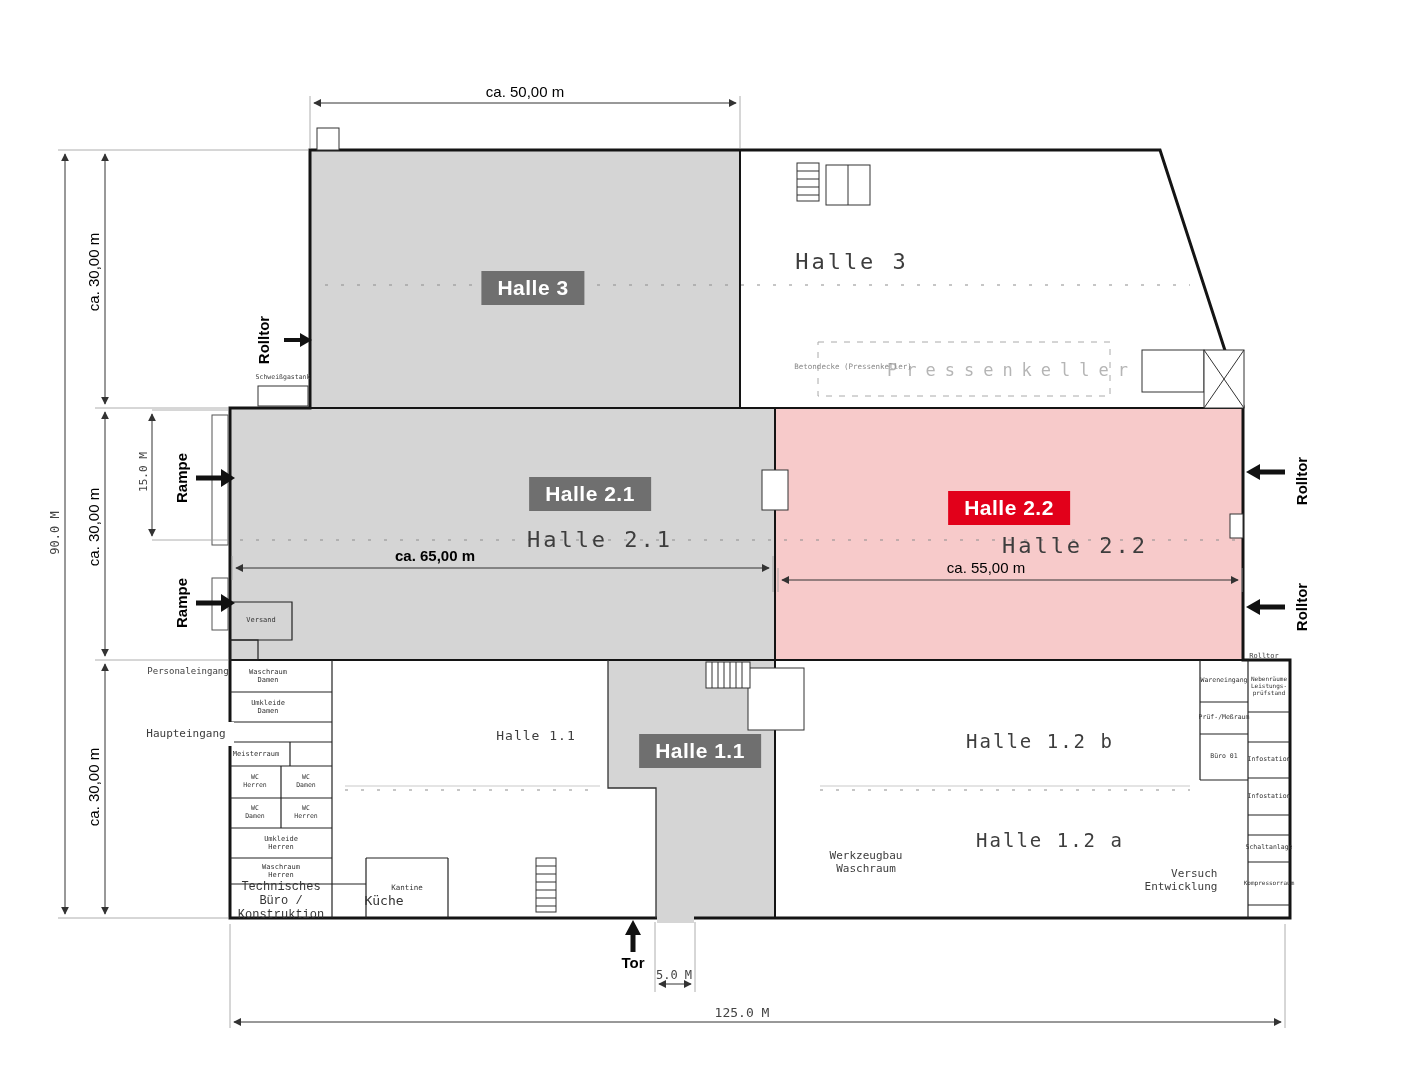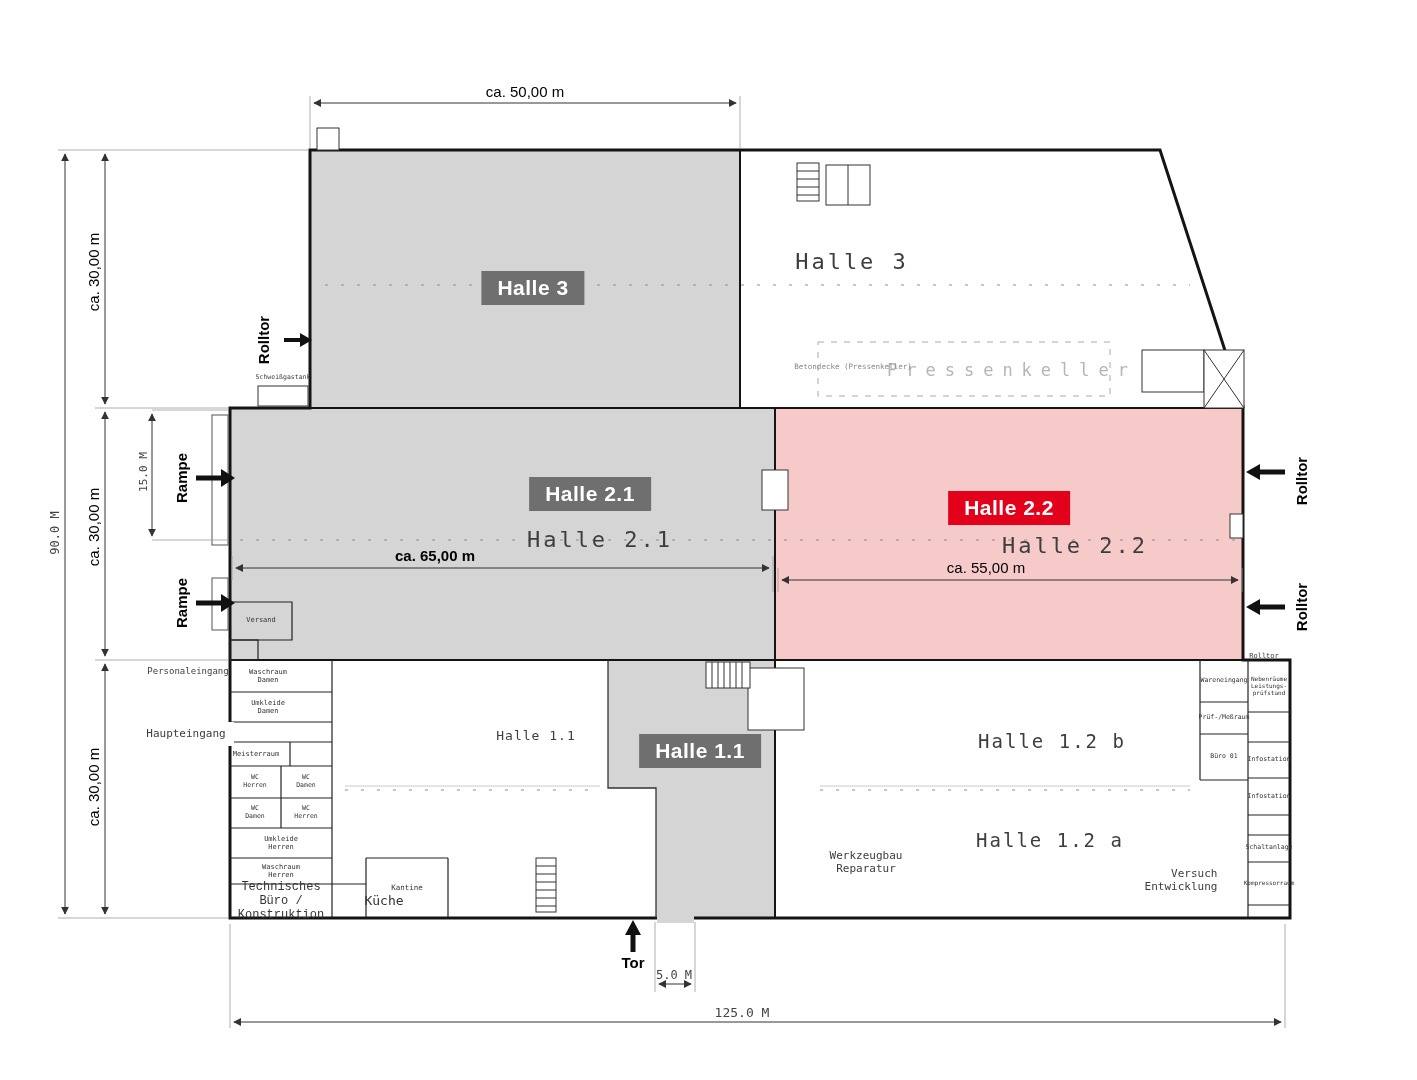--- a/index.html
+++ b/index.html
@@ -194,21 +194,21 @@
 
 <div class="badge" style="left:533px;top:288px;">Halle 3</div>
 <div class="badge" style="left:590px;top:494px;">Halle 2.1</div>
 <div class="badge red" style="left:1009px;top:508px;">Halle 2.2</div>
 <div class="badge" style="left:700px;top:751px;">Halle 1.1</div>
 
 <div class="c cad" style="left:852px;top:262px;font-size:22px;letter-spacing:3px;">Halle 3</div>
 <div class="c cad" style="left:600px;top:540px;font-size:22px;letter-spacing:3px;">Halle 2.1</div>
 <div class="c cad" style="left:1075px;top:546px;font-size:22px;letter-spacing:3px;">Halle 2.2</div>
 <div class="c cad" style="left:536px;top:736px;font-size:13px;letter-spacing:1px;">Halle 1.1</div>
-<div class="c cad" style="left:1040px;top:741px;font-size:19px;letter-spacing:2px;margin-left:12px;">Halle 1.2 b</div>
+<div class="c cad" style="left:1040px;top:741px;font-size:19px;letter-spacing:2px;">Halle 1.2 b</div>
 <div class="c cad" style="left:1050px;top:840px;font-size:19px;letter-spacing:2px;">Halle 1.2 a</div>
 <div class="c cad" style="left:1012px;top:370px;font-size:17px;letter-spacing:9px;color:#b5b5b5;">Pressenkeller</div>
 <div class="c cad" style="left:853px;top:367px;font-size:7.5px;color:#888;">Betondecke (Pressenkeller)</div>
 
 <div class="c dim" style="left:525px;top:92px;">ca. 50,00 m</div>
 <div class="cr dim" style="left:93px;top:272px;">ca. 30,00 m</div>
 <div class="cr dim" style="left:93px;top:527px;">ca. 30,00 m</div>
 <div class="cr dim" style="left:93px;top:787px;">ca. 30,00 m</div>
 <div class="cr dimc" style="left:55px;top:533px;font-size:12px;">90.0 M</div>
 <div class="c dim" style="left:435px;top:556px;font-weight:bold;">ca. 65,00 m</div>
@@ -221,21 +221,21 @@
 <div class="cr acc" style="left:181px;top:478px;">Rampe</div>
 <div class="cr acc" style="left:181px;top:603px;">Rampe</div>
 <div class="cr acc" style="left:1301px;top:481px;">Rolltor</div>
 <div class="cr acc" style="left:1301px;top:607px;">Rolltor</div>
 <div class="c acc" style="left:633px;top:963px;">Tor</div>
 <div class="c cad" style="left:186px;top:734px;font-size:11px;">Haupteingang</div>
 <div class="c cad" style="left:188px;top:650px;font-size:9px;margin-top:21px;">Personaleingang</div>
 <div class="c cad" style="left:1264px;top:656px;font-size:7px;">Rolltor</div>
 
 <div class="c cad" style="left:866px;top:863px;font-size:11px;">Werkzeugbau
-Reparatur</div>
+Waschraum</div>
 <div class="c cad" style="left:1181px;top:881px;font-size:11px;text-align:right;">Versuch
 Entwicklung</div>
 <div class="c cad" style="left:283px;top:378px;font-size:6.5px;">Schweißgastank</div>
 <div class="c room" style="left:261px;top:620px;font-size:7px;">Versand</div>
 
 <div class="c room" style="left:268px;top:676px;font-size:7px;">Waschraum
 Damen</div>
 <div class="c room" style="left:268px;top:707px;font-size:7px;">Umkleide
 Damen</div>
 <div class="c room" style="left:256px;top:754px;font-size:7px;text-align:right;">Meisterraum</div>

